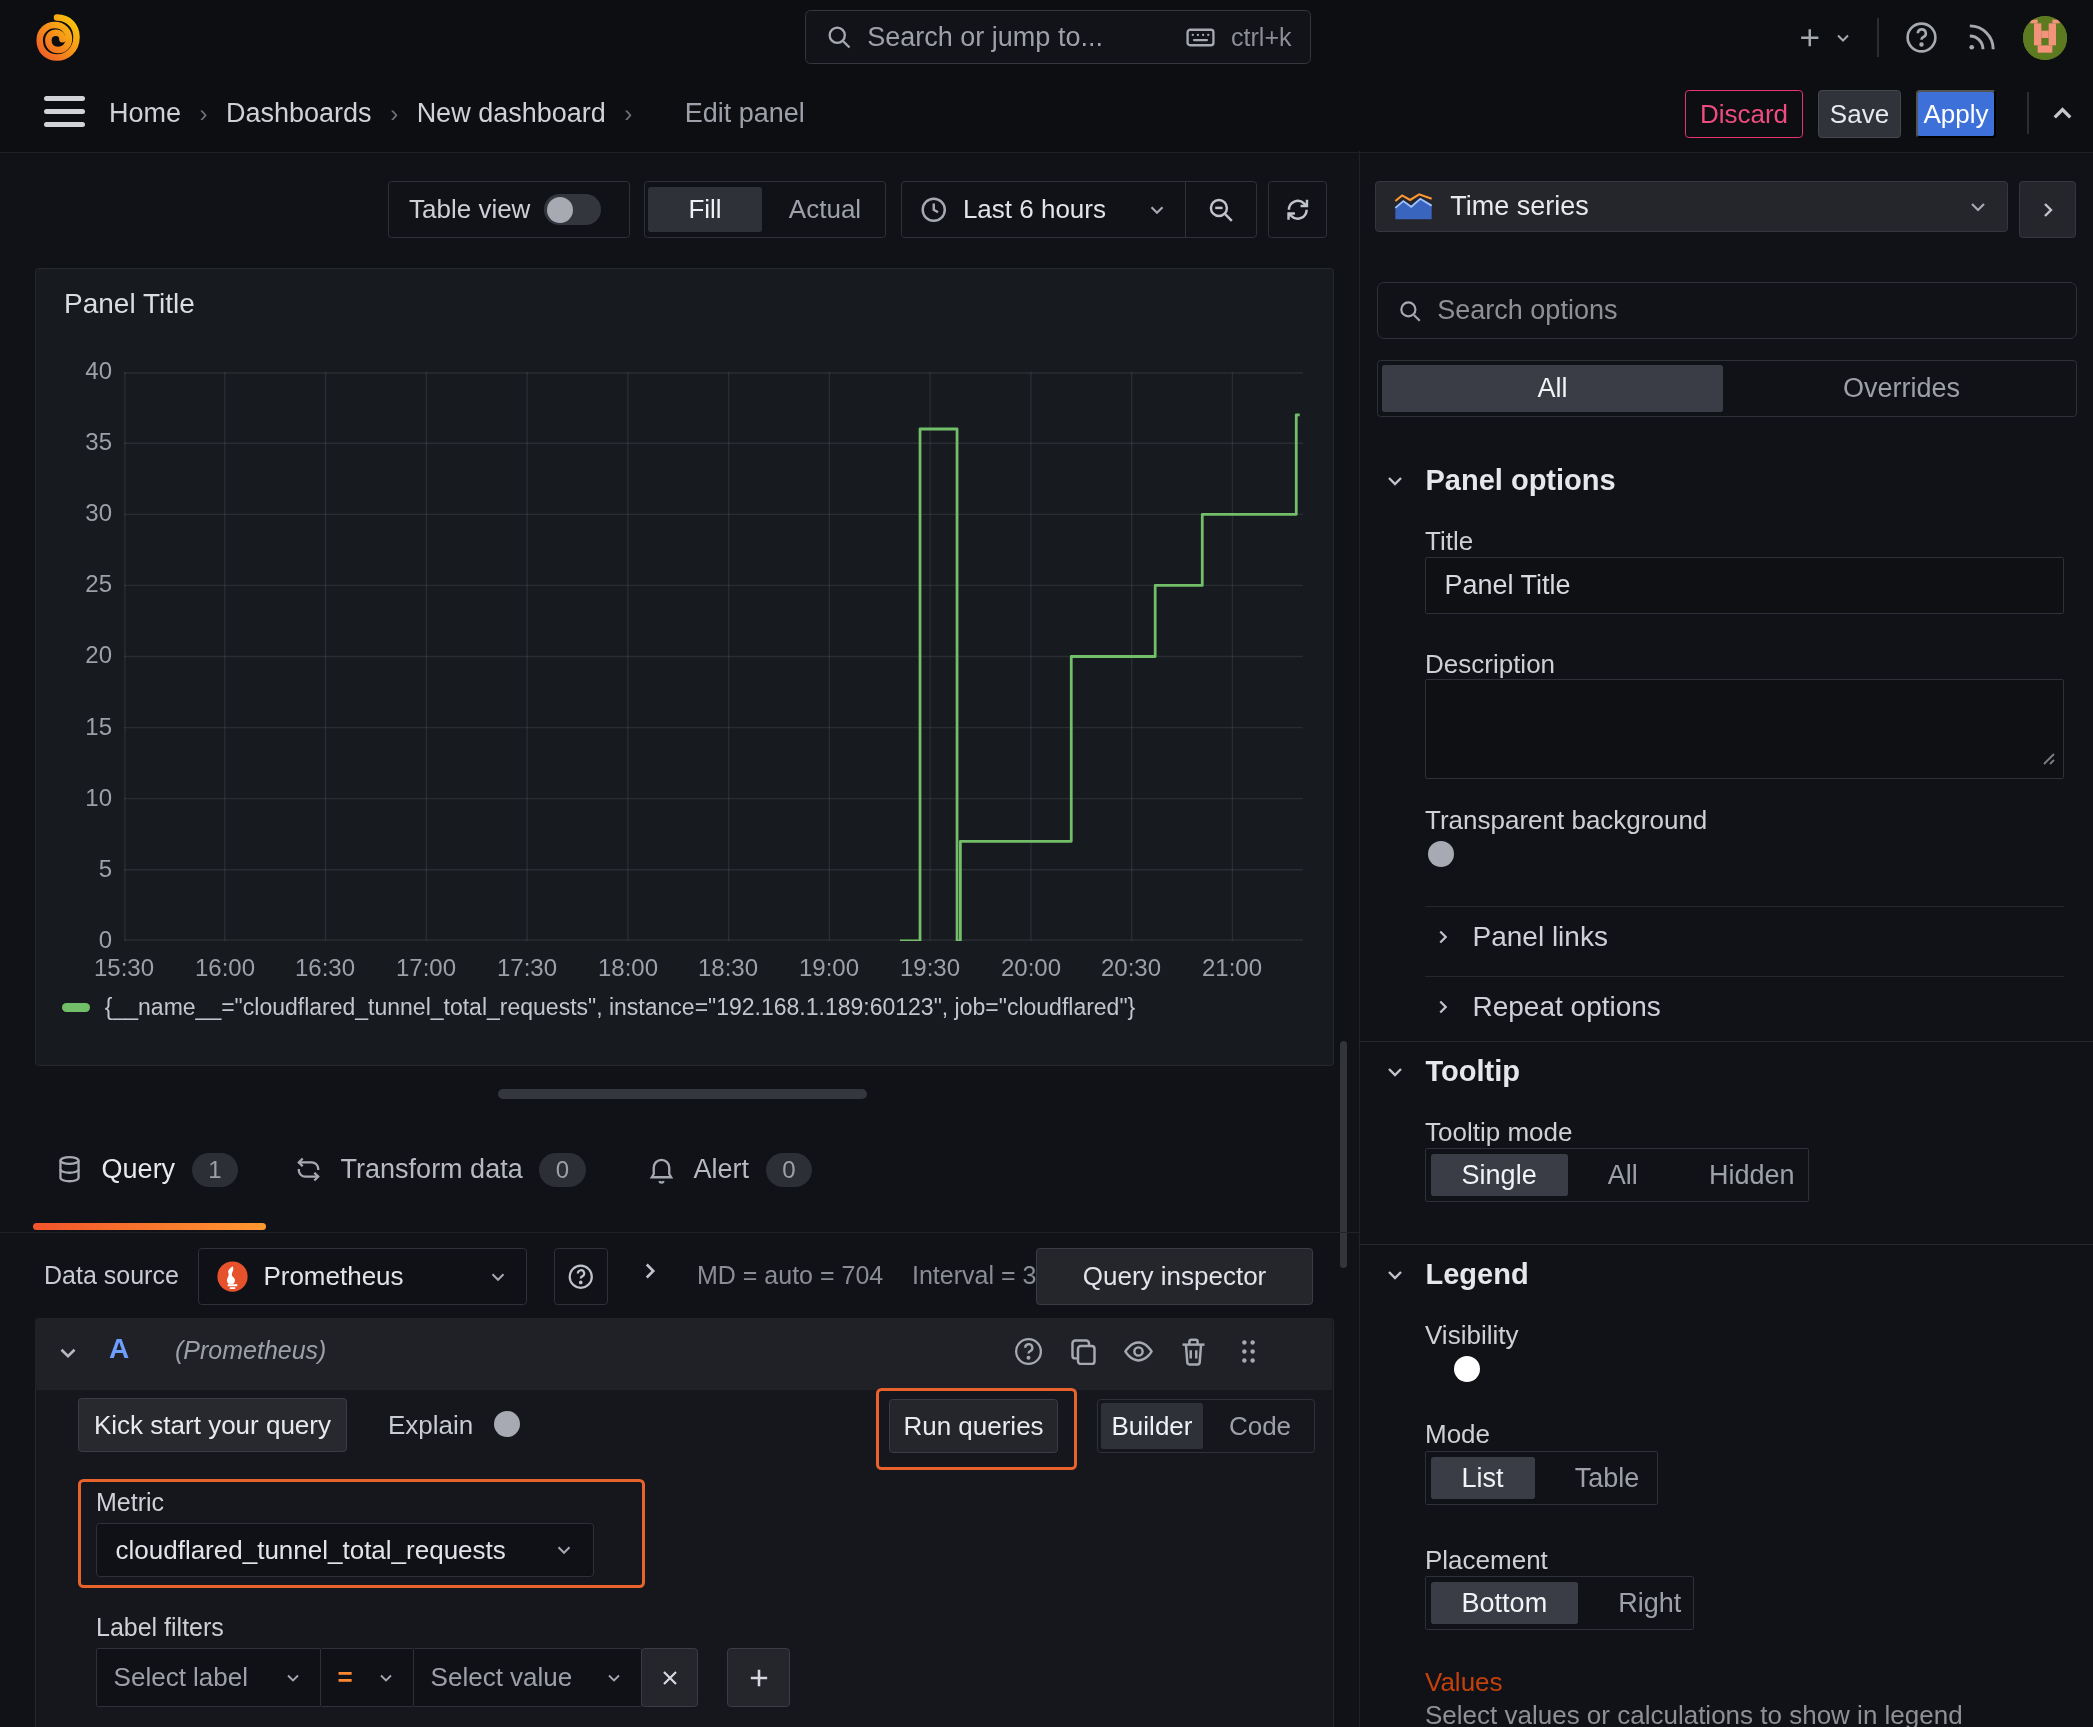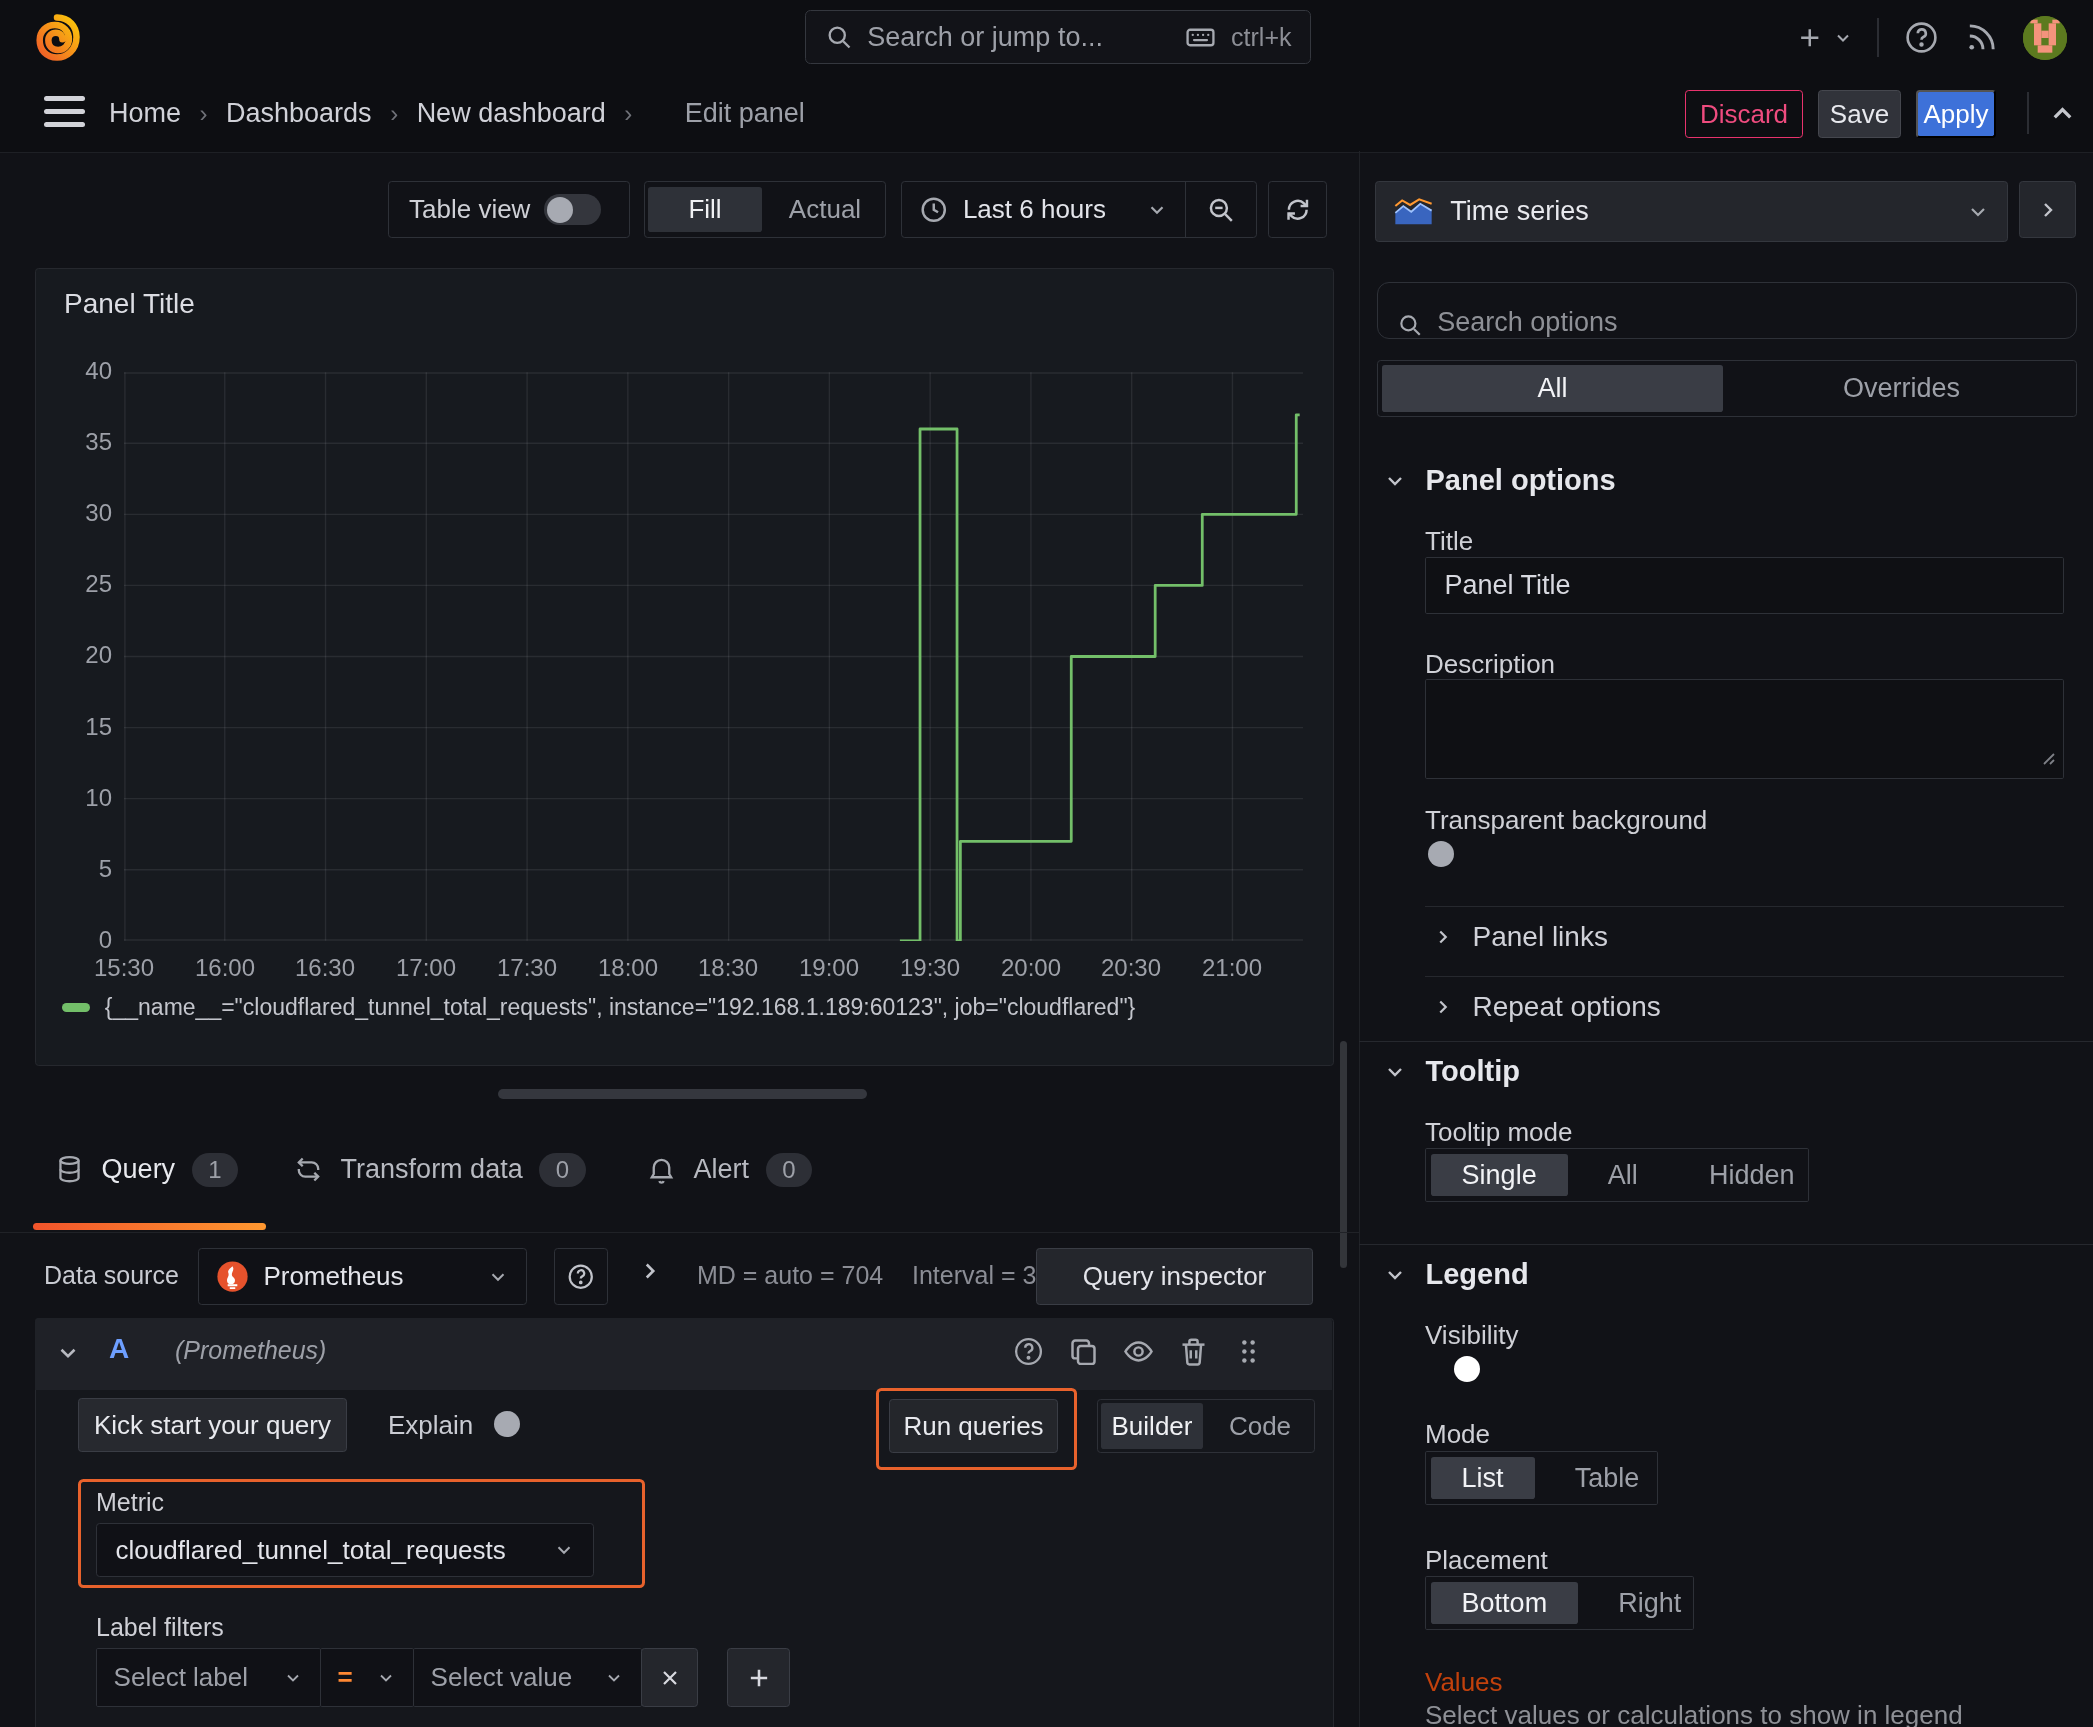--- a/index.html
+++ b/index.html
@@ -104,25 +104,25 @@
       justify-content:space-between;padding:0 16.6px;color:#9da0a8;font-size:26px;border-radius:1.8px;cursor:pointer;}
   .lf-select-label{left:96px;top:1648px;width:225px;height:59px;}
   .lf-op{left:320px;top:1648px;width:94px;height:59px;}
   .lf-op .op{color:#ff8833;font-weight:700;}
   .lf-select-value{left:413px;top:1648px;width:229px;height:59px;}
   .lf-x{left:641px;top:1648px;width:57px;height:59px;background:#24262c;border:0.9px solid #3a3d45;justify-content:center;color:#d8d9e0;}
   .lf-plus{left:727px;top:1648px;width:63px;height:59px;background:#24262c;border:0.9px solid #3a3d45;justify-content:center;color:#d8d9e0;}
 
   
   .optpane{left:1359px;top:151px;width:735px;height:1576px;border-left:0.9px solid #202227;box-sizing:border-box;}
-  .vizselect{left:1375px;top:181px;width:633px;height:61px;background:#24262c;border:0.9px solid #34373e;
+  .vizselect{left:1375px;top:181px;width:633px;height:51px;background:#24262c;border:0.9px solid #34373e;
              border-radius:3.7px;display:flex;align-items:center;padding:0 16.6px;gap:16.6px;box-sizing:border-box;color:#e8e9ee;font-size:27px;}
   .vizexpand{left:2019px;top:181px;width:57px;height:57px;background:#24262c;border:0.9px solid #34373e;justify-content:center;color:#c2c4cb;}
-  .optsearch{left:1377px;top:282px;width:700px;height:57px;border:0.9px solid #2e3138;border-radius:12px;
-             display:flex;align-items:flex-end;gap:14.8px;padding:0 18.5px;box-sizing:border-box;color:#8e9096;font-size:27px;}
+  .optsearch{left:1377px;top:282px;width:700px;height:57px;border:0.9px solid #2e3138;border-radius:7px;
+             display:flex;align-items:center;gap:14.8px;padding:0 18.5px;box-sizing:border-box;color:#8e9096;font-size:27px;}
   .alltabs{left:1377px;top:360px;width:700px;height:57px;border:0.9px solid #2e3138;border-radius:3.7px;box-sizing:border-box;display:flex;}
   .alltabs .half{flex:1;display:flex;align-items:center;justify-content:center;font-size:27px;color:#9da0a8;margin:3.7px;border-radius:2.8px;cursor:pointer;}
   .alltabs .half.sel{background:#3a3d45;color:#f2f3f6;}
   .secthead{position:absolute;display:flex;align-items:center;gap:18.5px;font-size:29px;font-weight:600;color:#e6e7ec;cursor:pointer;}
   .subhead{position:absolute;display:flex;align-items:center;gap:18.5px;font-size:28px;color:#d0d1d8;cursor:pointer;}
   .optlabel{position:absolute;font-size:26px;color:#cfd0d6;}
   .optinput{position:absolute;background:#0f1014;border:0.9px solid #2e3138;border-radius:1.8px;box-sizing:border-box;
             color:#d8d9e0;font-size:27px;padding:0 18.5px;font-family:inherit;}
   .opttextarea{position:absolute;background:#0f1014;border:0.9px solid #2e3138;border-radius:1.8px;box-sizing:border-box;resize:none;}
   .resize-glyph{position:absolute;color:#7e8087;}

